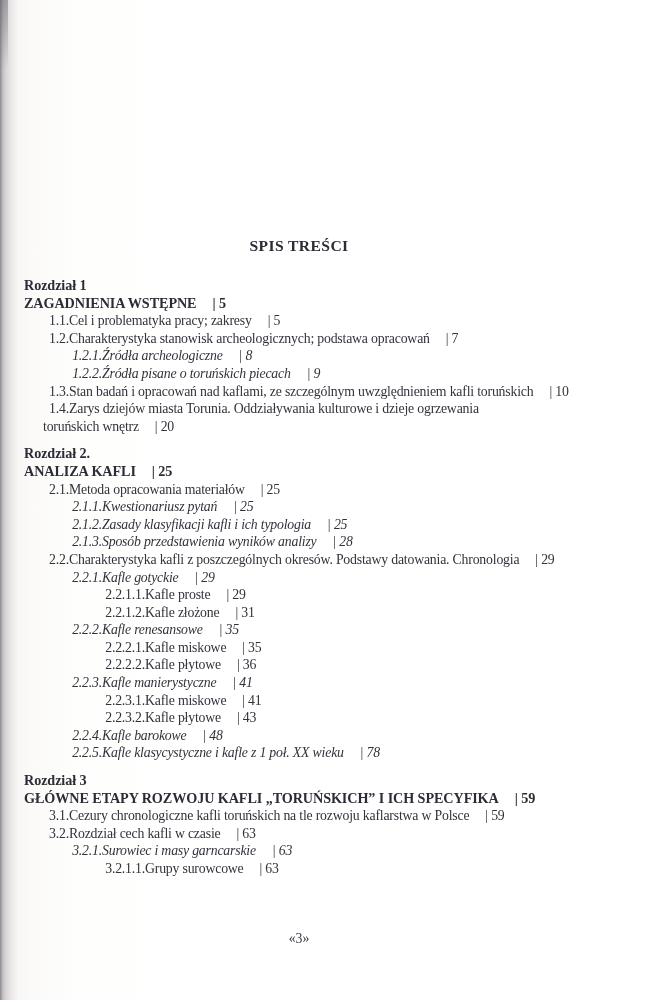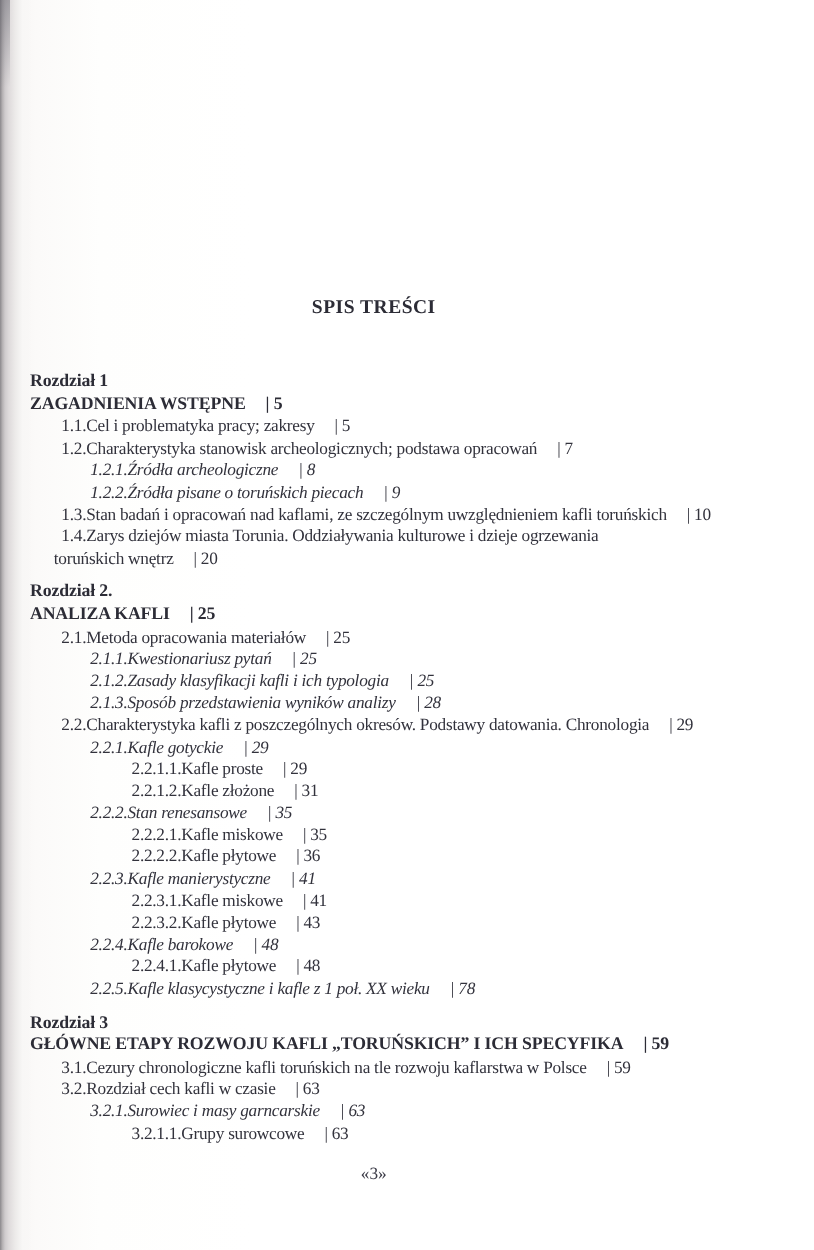--- a/index.html
+++ b/index.html
@@ -38,21 +38,21 @@
   .content {
     position: absolute;
     left: 24px;
     top: 237px;
     width: 550px;
     color: #32323c;
     font-size: 13.8px;
     letter-spacing: -0.2px;
   }
   .title {
-    margin: 0 0 42px 0;
+    margin: 0 0 22px 0;
     text-align: center;
     font-size: 15.6px;
     font-weight: bold;
     letter-spacing: 0.4px;
     color: #2c2c36;
   }
   .chapter + .chapter { margin-top: 10px; }
   .row {
     line-height: 17.6px;
     white-space: nowrap;
@@ -106,28 +106,27 @@
           <div class="row chapter-label">Rozdział 2.</div>
           <div class="row chapter-heading"><span class="txt">ANALIZA KAFLI</span><span class="pg">| 25</span></div>
           <div class="row lvl2"><span class="num">2.1.</span><span class="txt">Metoda opracowania materiałów</span><span class="pg">| 25</span></div>
           <div class="row lvl3"><span class="num">2.1.1.</span><span class="txt">Kwestionariusz pytań</span><span class="pg">| 25</span></div>
           <div class="row lvl3"><span class="num">2.1.2.</span><span class="txt">Zasady klasyfikacji kafli i ich typologia</span><span class="pg">| 25</span></div>
           <div class="row lvl3"><span class="num">2.1.3.</span><span class="txt">Sposób przedstawienia wyników analizy</span><span class="pg">| 28</span></div>
           <div class="row lvl2"><span class="num">2.2.</span><span class="txt">Charakterystyka kafli z poszczególnych okresów. Podstawy datowania. Chronologia</span><span class="pg">| 29</span></div>
           <div class="row lvl3"><span class="num">2.2.1.</span><span class="txt">Kafle gotyckie</span><span class="pg">| 29</span></div>
           <div class="row lvl4"><span class="num">2.2.1.1.</span><span class="txt">Kafle proste</span><span class="pg">| 29</span></div>
           <div class="row lvl4"><span class="num">2.2.1.2.</span><span class="txt">Kafle złożone</span><span class="pg">| 31</span></div>
-          <div class="row lvl3"><span class="num">2.2.2.</span><span class="txt">Stan renesansowe</span><span class="pg">| 35</span></div>
+          <div class="row lvl3"><span class="num">2.2.2.</span><span class="txt">Kafle renesansowe</span><span class="pg">| 35</span></div>
           <div class="row lvl4"><span class="num">2.2.2.1.</span><span class="txt">Kafle miskowe</span><span class="pg">| 35</span></div>
           <div class="row lvl4"><span class="num">2.2.2.2.</span><span class="txt">Kafle płytowe</span><span class="pg">| 36</span></div>
           <div class="row lvl3"><span class="num">2.2.3.</span><span class="txt">Kafle manierystyczne</span><span class="pg">| 41</span></div>
           <div class="row lvl4"><span class="num">2.2.3.1.</span><span class="txt">Kafle miskowe</span><span class="pg">| 41</span></div>
           <div class="row lvl4"><span class="num">2.2.3.2.</span><span class="txt">Kafle płytowe</span><span class="pg">| 43</span></div>
           <div class="row lvl3"><span class="num">2.2.4.</span><span class="txt">Kafle barokowe</span><span class="pg">| 48</span></div>
-          <div class="row lvl4"><span class="num">2.2.4.1.</span><span class="txt">Kafle płytowe</span><span class="pg">| 48</span></div>
           <div class="row lvl3"><span class="num">2.2.5.</span><span class="txt">Kafle klasycystyczne i kafle z 1 poł. XX wieku</span><span class="pg">| 78</span></div>
         </div>
         <div class="chapter">
           <div class="row chapter-label">Rozdział 3</div>
           <div class="row chapter-heading"><span class="txt">GŁÓWNE ETAPY ROZWOJU KAFLI „TORUŃSKICH” I ICH SPECYFIKA</span><span class="pg">| 59</span></div>
           <div class="row lvl2"><span class="num">3.1.</span><span class="txt">Cezury chronologiczne kafli toruńskich na tle rozwoju kaflarstwa w Polsce</span><span class="pg">| 59</span></div>
           <div class="row lvl2"><span class="num">3.2.</span><span class="txt">Rozdział cech kafli w czasie</span><span class="pg">| 63</span></div>
           <div class="row lvl3"><span class="num">3.2.1.</span><span class="txt">Surowiec i masy garncarskie</span><span class="pg">| 63</span></div>
           <div class="row lvl4"><span class="num">3.2.1.1.</span><span class="txt">Grupy surowcowe</span><span class="pg">| 63</span></div>
         </div>

